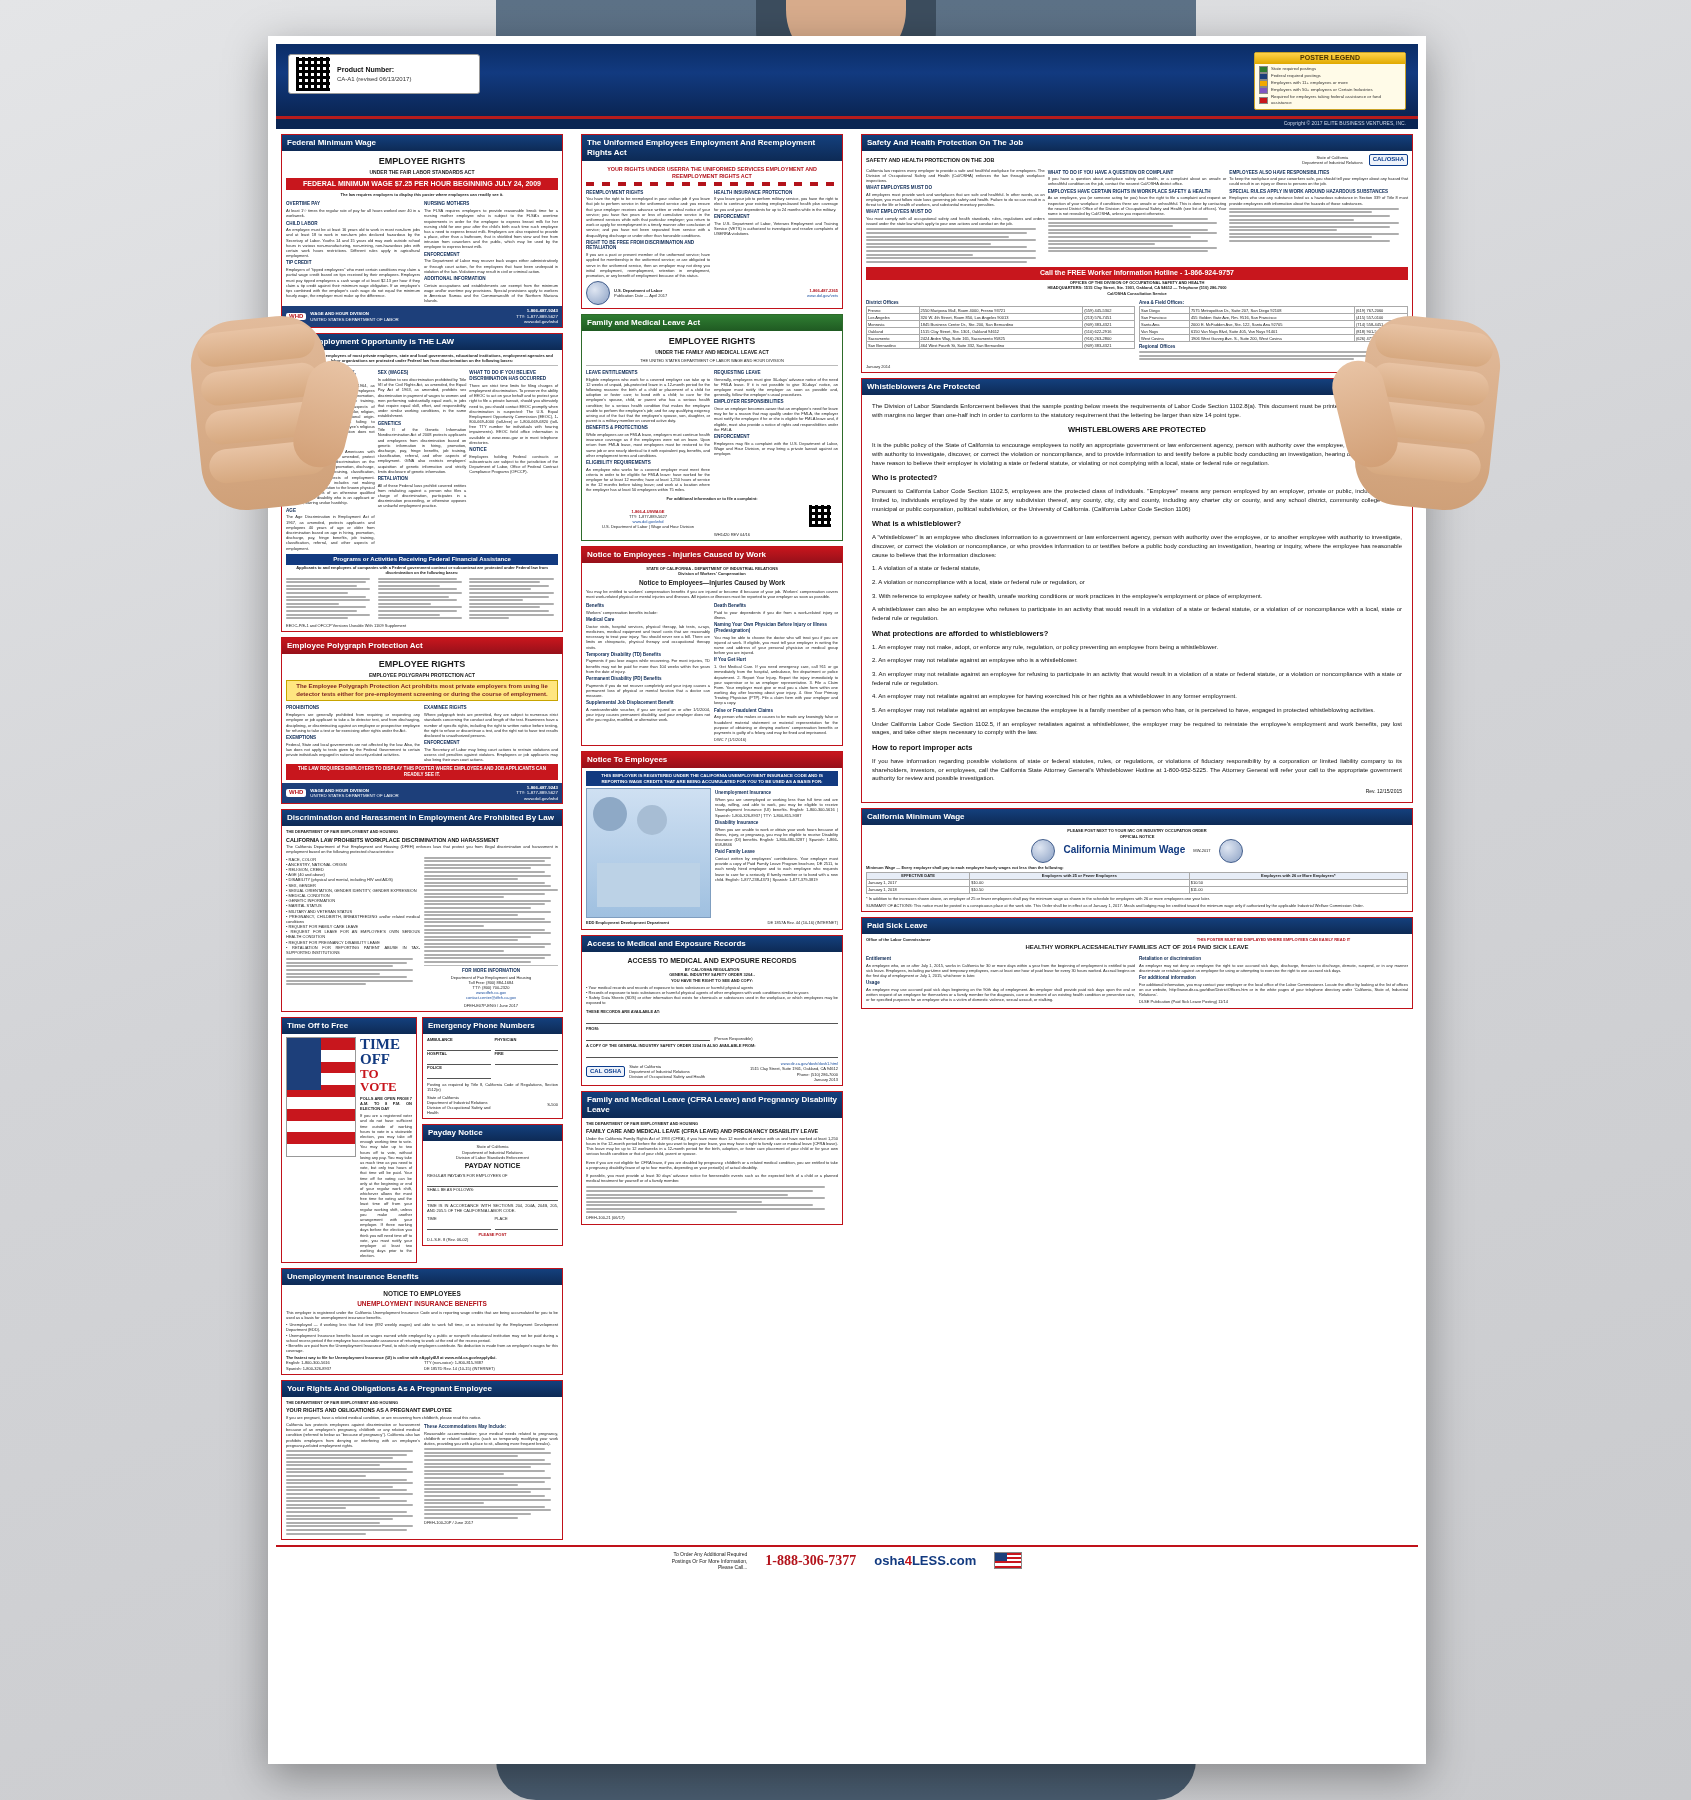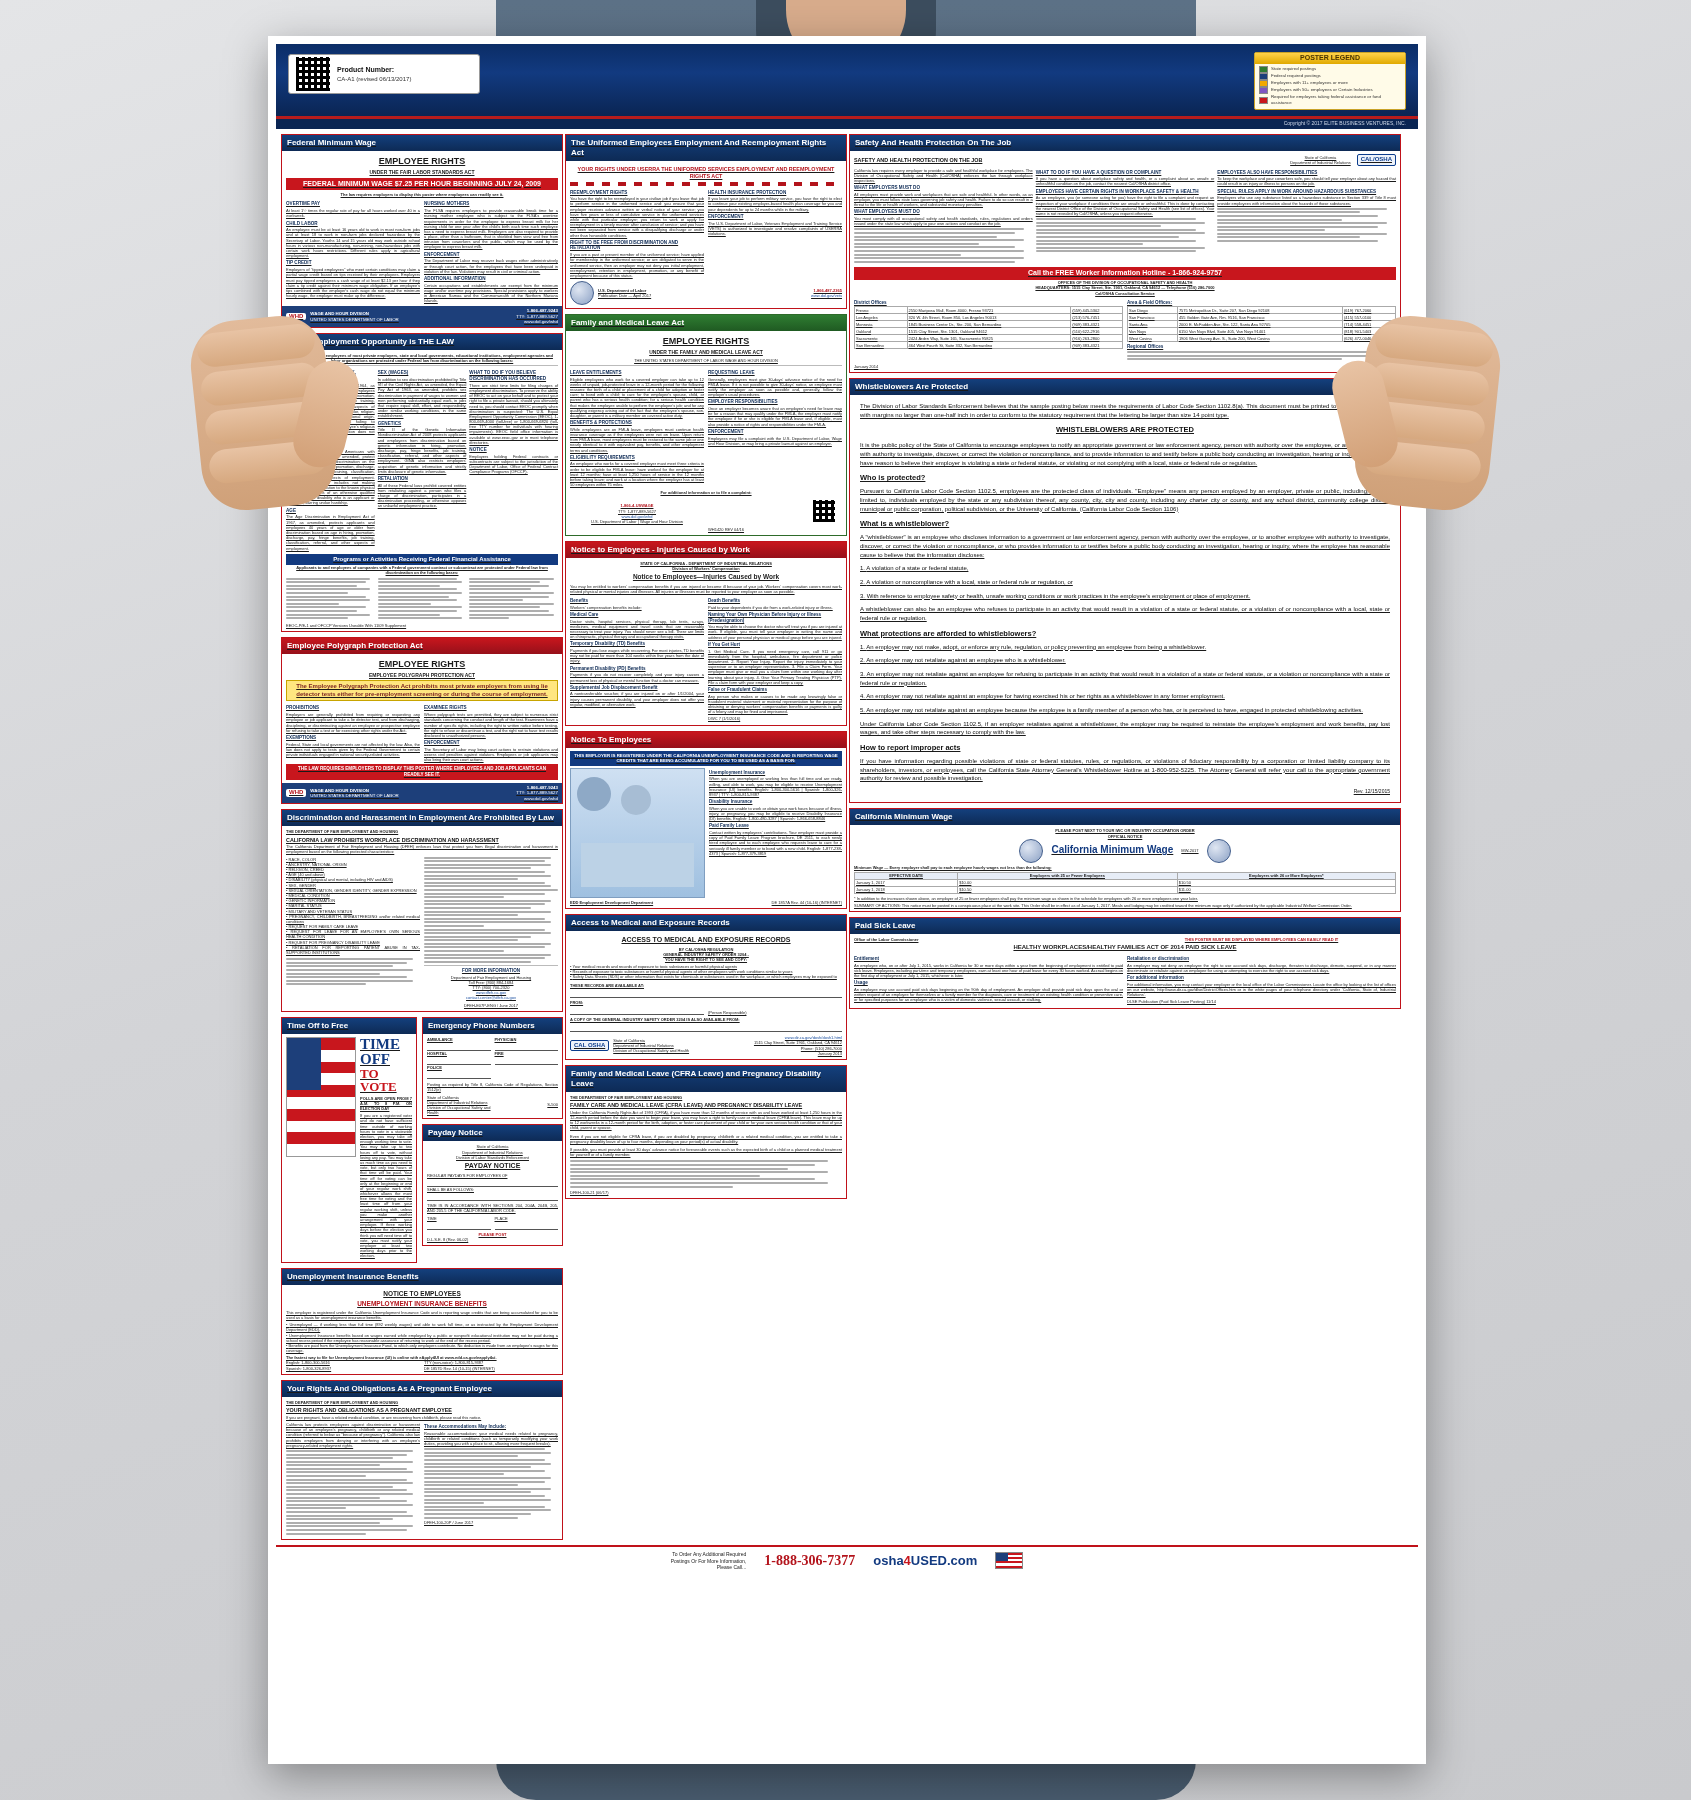--- a/index.html
+++ b/index.html
@@ -91,21 +91,21 @@
     position:absolute;right:12px;top:8px;width:150px;
     border:1px solid #c9a227;background:#fffbe8;border-radius:2px;
   }
   .legend h4{margin:0;background:linear-gradient(180deg,#ffd24a,#e0a900);font-size:7px;text-align:center;color:#4a3400;padding:1px 0;}
   .legend ul{margin:0;padding:2px 4px;list-style:none;font-size:4.4px;color:#333;}
   .legend li{display:flex;align-items:center;gap:3px;line-height:1.5;}
   .sw{width:7px;height:5px;display:inline-block;border:1px solid #888;}
   .copyright{position:absolute;right:12px;bottom:-10px;font-size:5px;color:#e8e8e8;}
 
   
-  .cols{display:flex;gap:2px;padding:5px;text-decoration:underline;}
+  .cols{display:flex;gap:18px;padding:5px;}
   .col{display:flex;flex-direction:column;gap:5px;}
   .c1{width:282px;}
   .c2{width:282px;}
   .c3{width:552px;display:flex;flex-direction:row;gap:5px;}
 
   .card{border:1.5px solid #c0121a;background:#fff;overflow:hidden;}
   .card.green{border-color:#2e6b2a;}
   .cap{
     font-weight:bold;font-size:8px;color:#fff;padding:3px 5px;
     background:linear-gradient(180deg,#14407d,#0d2a55);
@@ -1110,21 +1110,21 @@
   </div>
 
   <div class="footer">
     <div class="foot-note">
       <div>To Order Any Additional Required</div>
       <div>Postings Or For More Information,</div>
       <div>Please Call...</div>
     </div>
     <div class="foot-phone">1-888-306-7377</div>
     <div class="foot-logo">
-      <span>osha</span><b>4</b><span>USED</span><span>.com</span>
+      <span>osha</span><b>4</b><span>LESS</span><span>.com</span>
     </div>
     <div class="minflag"></div>
   </div>
 
 </div>
 
 <div class="thumbL"></div>
 <div class="thumbR"></div>
 
 </body></html>

